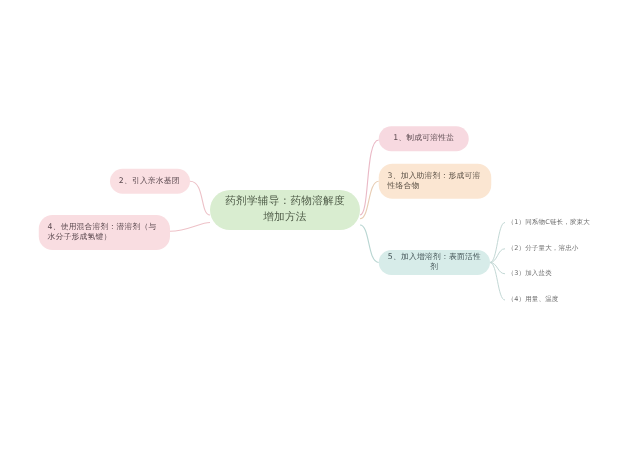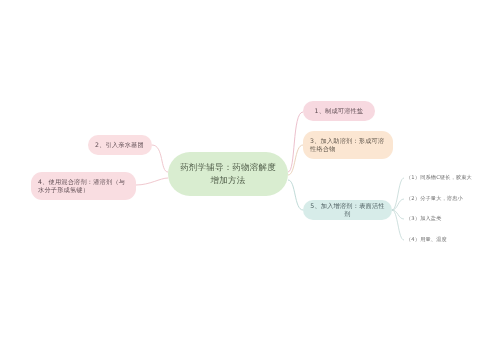--- a/index.html
+++ b/index.html
@@ -108,21 +108,21 @@
     <path d="M 168 172 C 160 172 164 145 152 145" fill="none" stroke="#edc2c8" stroke-width="0.9"></path>
 
     <path d="M 168 178 C 160 178 150 185 136 185" fill="none" stroke="#eec2c8" stroke-width="0.9"></path>
 
     <path d="M 392 210 C 398 210 398 178 404 178" fill="none" stroke="#c3d8d5" stroke-width="0.8"></path>
     <path d="M 392 210 C 398 210 398 199 404 199" fill="none" stroke="#c3d8d5" stroke-width="0.8"></path>
     <path d="M 392 210 C 398 210 398 219 404 219" fill="none" stroke="#c3d8d5" stroke-width="0.8"></path>
     <path d="M 392 210 C 398 210 398 240 404 240" fill="none" stroke="#c3d8d5" stroke-width="0.8"></path>
   </svg>
 
-  <div class="node node-center" style="left:168px; top:152px; width:120px; height:44px;">
+  <div class="node node-center" style="left:168px; top:152px; width:120px; height:32px;">
     <span>药剂学辅导：药物溶解度增加方法</span>
   </div>
 
   <div class="node node-pink" style="left:303px; top:101px; width:72px; height:20px;">
     <span>1、制成可溶性盐</span>
   </div>
 
   <div class="node node-peach" style="left:303px; top:131px; width:90px; height:28px;">
     <span>3、加入助溶剂：形成可溶性络合物</span>
   </div>

